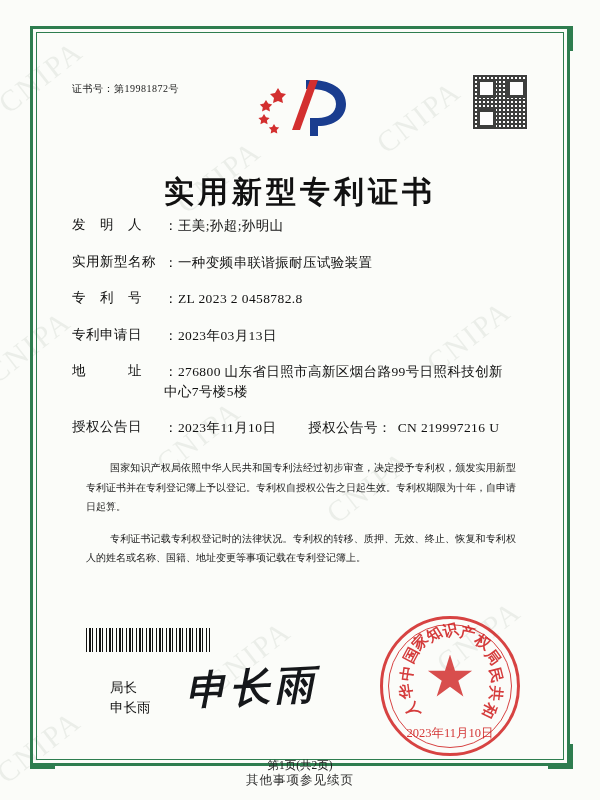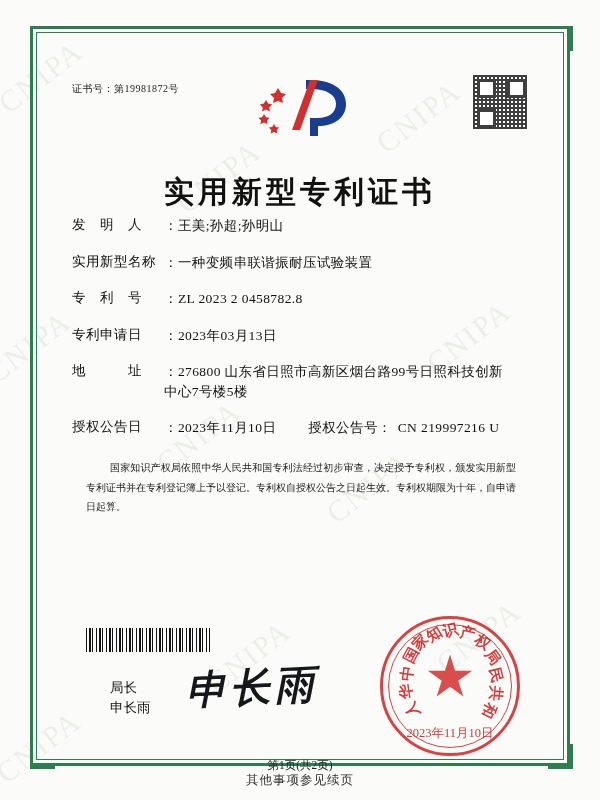--- a/index.html
+++ b/index.html
@@ -400,20 +400,21 @@
             <span>2023年11月10日</span>
           <span class="sub-label">授权公告号：</span>
           <span>CN 219997216 U</span>
         </div>
       </div>
 
     </div>
 
     <div class="paragraphs">
       <p>国家知识产权局依照中华人民共和国专利法经过初步审查，决定授予专利权，颁发实用新型专利证书并在专利登记簿上予以登记。专利权自授权公告之日起生效。专利权期限为十年，自申请日起算。</p>
+      <p>专利证书记载专利权登记时的法律状况。专利权的转移、质押、无效、终止、恢复和专利权人的姓名或名称、国籍、地址变更等事项记载在专利登记簿上。</p>
     </div>
 
     <div class="barcode"></div>
 
     <div class="director-block">
       <div>局长</div>
       <div>申长雨</div>
     </div>
 
     <div class="signature">申长雨</div>

